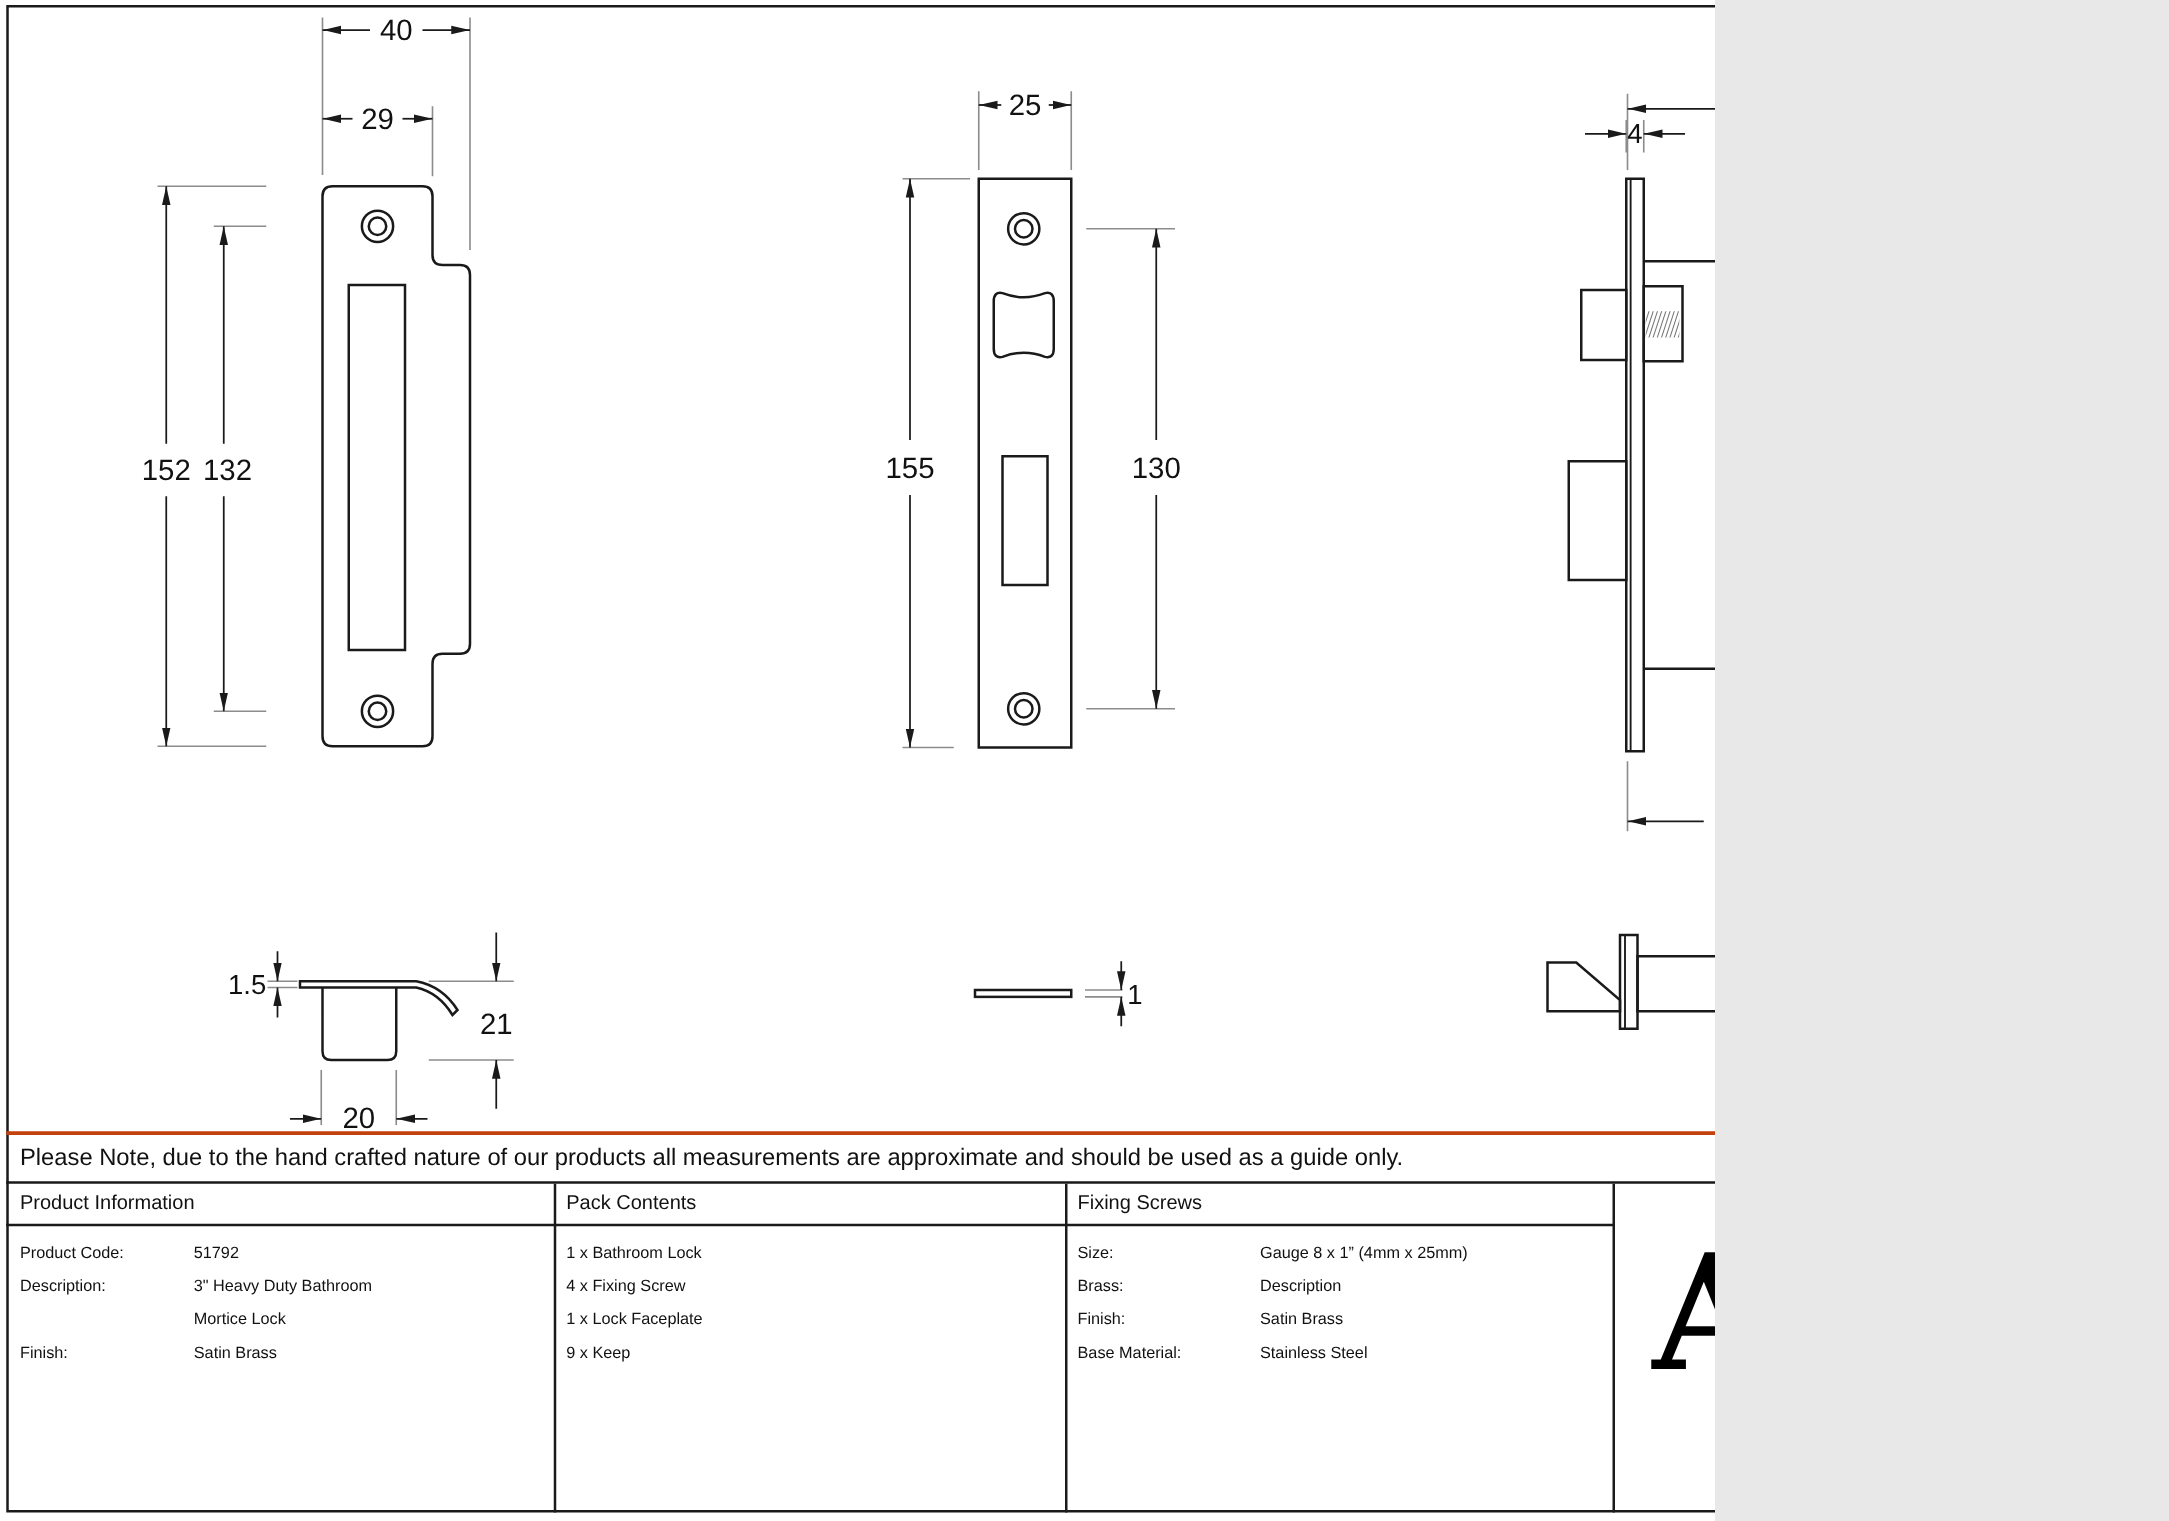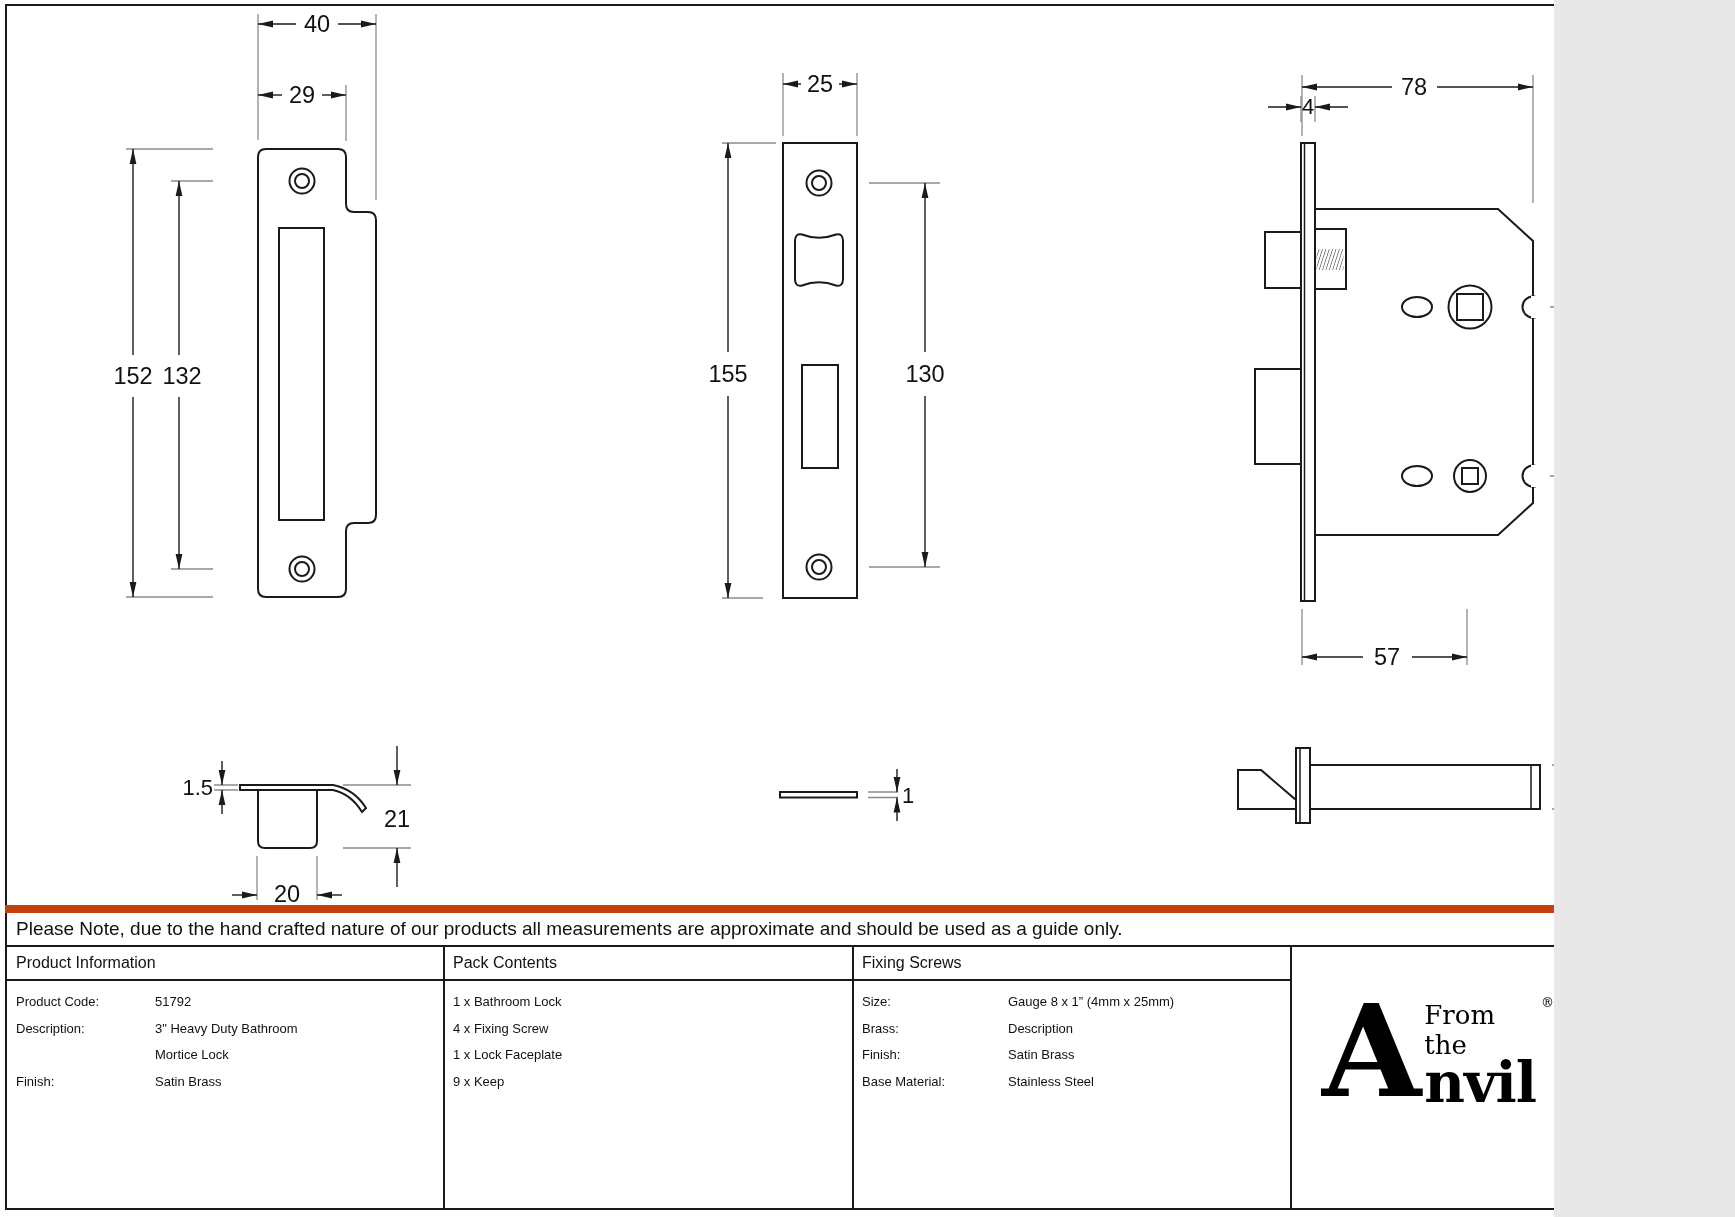--- a/index.html
+++ b/index.html
@@ -1,22 +1,22 @@
 <!DOCTYPE html>
 <html><head>
 <meta charset="utf-8">
 <style>
   html,body{margin:0;padding:0;background:#e8e8e8;}
-  .page{position:relative;width:1554px;height:1217px;background:#ffffff;
+  .page{position:relative;width:1372px;height:1217px;background:#ffffff;
         font-family:"Liberation Sans",sans-serif;color:#111;overflow:hidden;}
   .frame{position:absolute;left:5px;top:4px;width:1723px;height:1206px;
          border:2px solid #1a1a1a;box-sizing:border-box;}
   svg text{font-family:"Liberation Sans","DejaVu Sans",sans-serif;fill:#111;}
   .note-row{position:absolute;left:5px;top:905px;width:1725px;height:42px;
-            border-top:8px solid #c2410c;border-bottom:2px solid #1a1a1a;
+            border-top:3px solid #c2410c;border-bottom:2px solid #1a1a1a;
             box-sizing:border-box;display:flex;align-items:center;
             padding-left:11px;font-size:19px;}
   .vline{position:absolute;top:947px;height:263px;width:0;border-left:2px solid #1a1a1a;}
   .hdr-line{position:absolute;left:5px;top:979px;width:1287px;height:0;border-top:2px solid #1a1a1a;}
   .th{position:absolute;top:954px;font-size:16px;}
   .cl{position:absolute;font-size:13px;line-height:22px;white-space:nowrap;}
   .logo{position:absolute;left:1322px;top:1000px;display:flex;align-items:flex-end;
         font-family:"DejaVu Serif","Liberation Serif",serif;color:#000;}
   .logo-a{font-size:128px;line-height:0.78;font-weight:700;}
   .logo-right{display:flex;flex-direction:column;margin-left:3px;}

